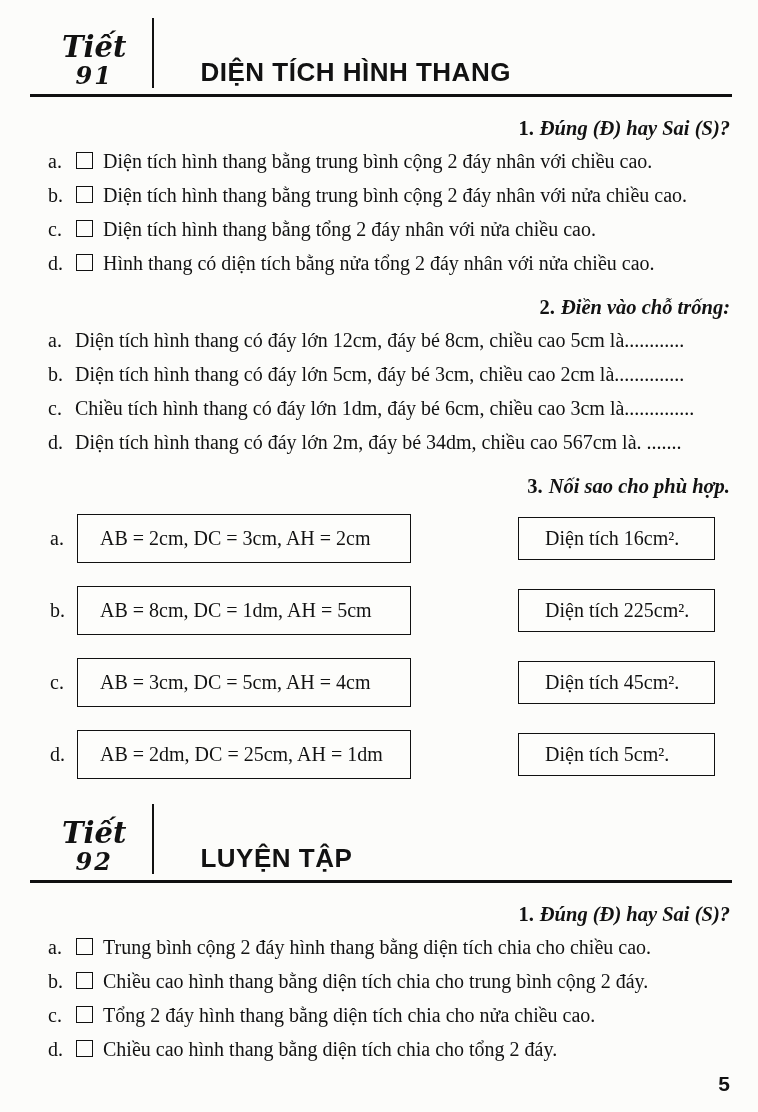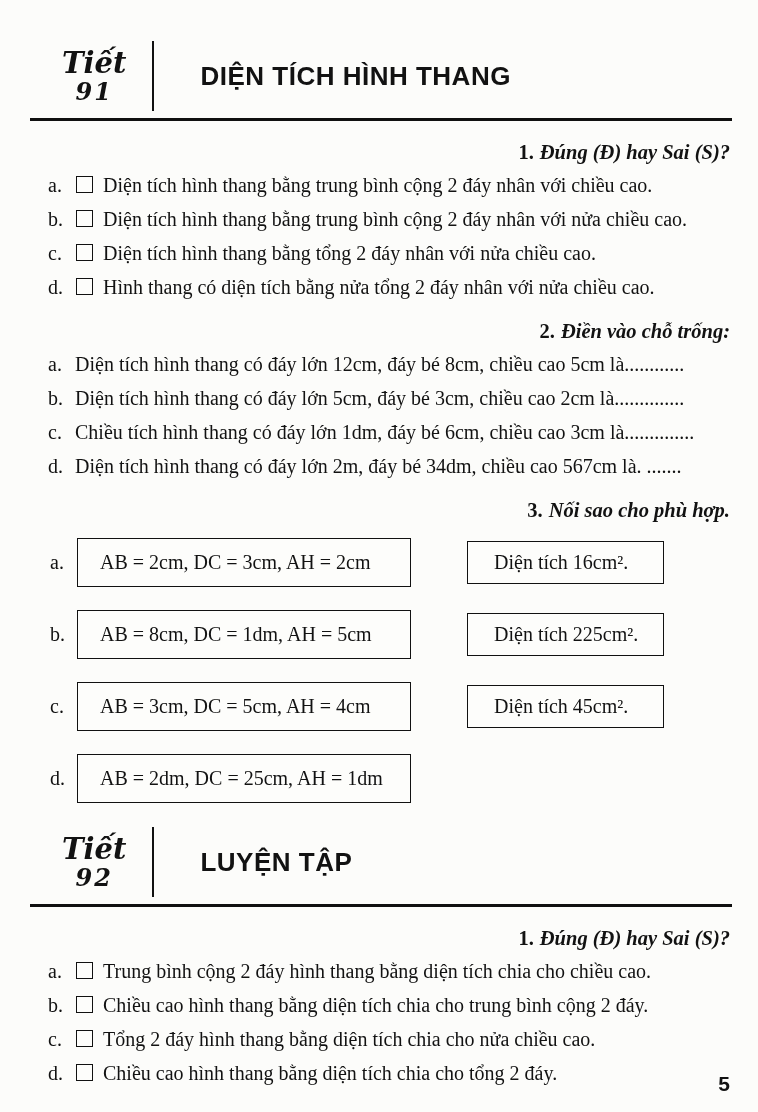--- a/index.html
+++ b/index.html
@@ -11,22 +11,22 @@
     margin: 0 auto;
     background: #fcfcfa;
     color: #121212;
     font-family: "Liberation Serif", serif;
     overflow: hidden;
   }
 
   
   .lesson-header {
     display: flex;
-    align-items: center;
-    margin: 40px 28px 0 62px;
+    align-items: flex-end;
+    margin: 16px 28px 0 62px;
     height: 72px;
   }
   .tiet-block {
     text-align: center;
     padding-right: 26px;
     font-family: "DejaVu Serif", serif;
     font-style: italic;
     font-weight: bold;
     line-height: 1.05;
   }
@@ -99,21 +99,21 @@
     padding: 12px 6px 12px 22px;
     font-size: 20px;
     background: #fdfdfb;
   }
   .match-right-box {
     flex: 0 0 auto;
     width: 197px;
     border: 1.7px solid #111;
     padding: 9px 6px 9px 26px;
     font-size: 20px;
-    margin-left: 56px;
+    margin-left: 107px;
     background: #fdfdfb;
   }
 
   
   .page-number {
     position: absolute;
     right: 28px;
     bottom: 16px;
     font-family: "Liberation Sans", sans-serif;
     font-weight: bold;
@@ -199,20 +199,21 @@
       <div class="match-right-box">Diện tích 225cm².</div>
     </div>
     <div class="match-row">
       <span class="match-letter">c.</span>
       <div class="match-left-box">AB = 3cm, DC = 5cm, AH = 4cm</div>
       <div class="match-right-box">Diện tích 45cm².</div>
     </div>
     <div class="match-row">
       <span class="match-letter">d.</span>
       <div class="match-left-box">AB = 2dm, DC = 25cm, AH = 1dm</div>
+      <div class="match-right-box">Diện tích 5cm².</div>
     </div>
   </div>
 
   <div class="lesson-header" style="margin-top: 6px;">
     <div class="tiet-block">
       <span class="tiet-word">Tiết</span>
       <span class="tiet-num">92</span>
     </div>
     <div class="header-vline"></div>
     <div class="lesson-title">LUYỆN TẬP</div>

